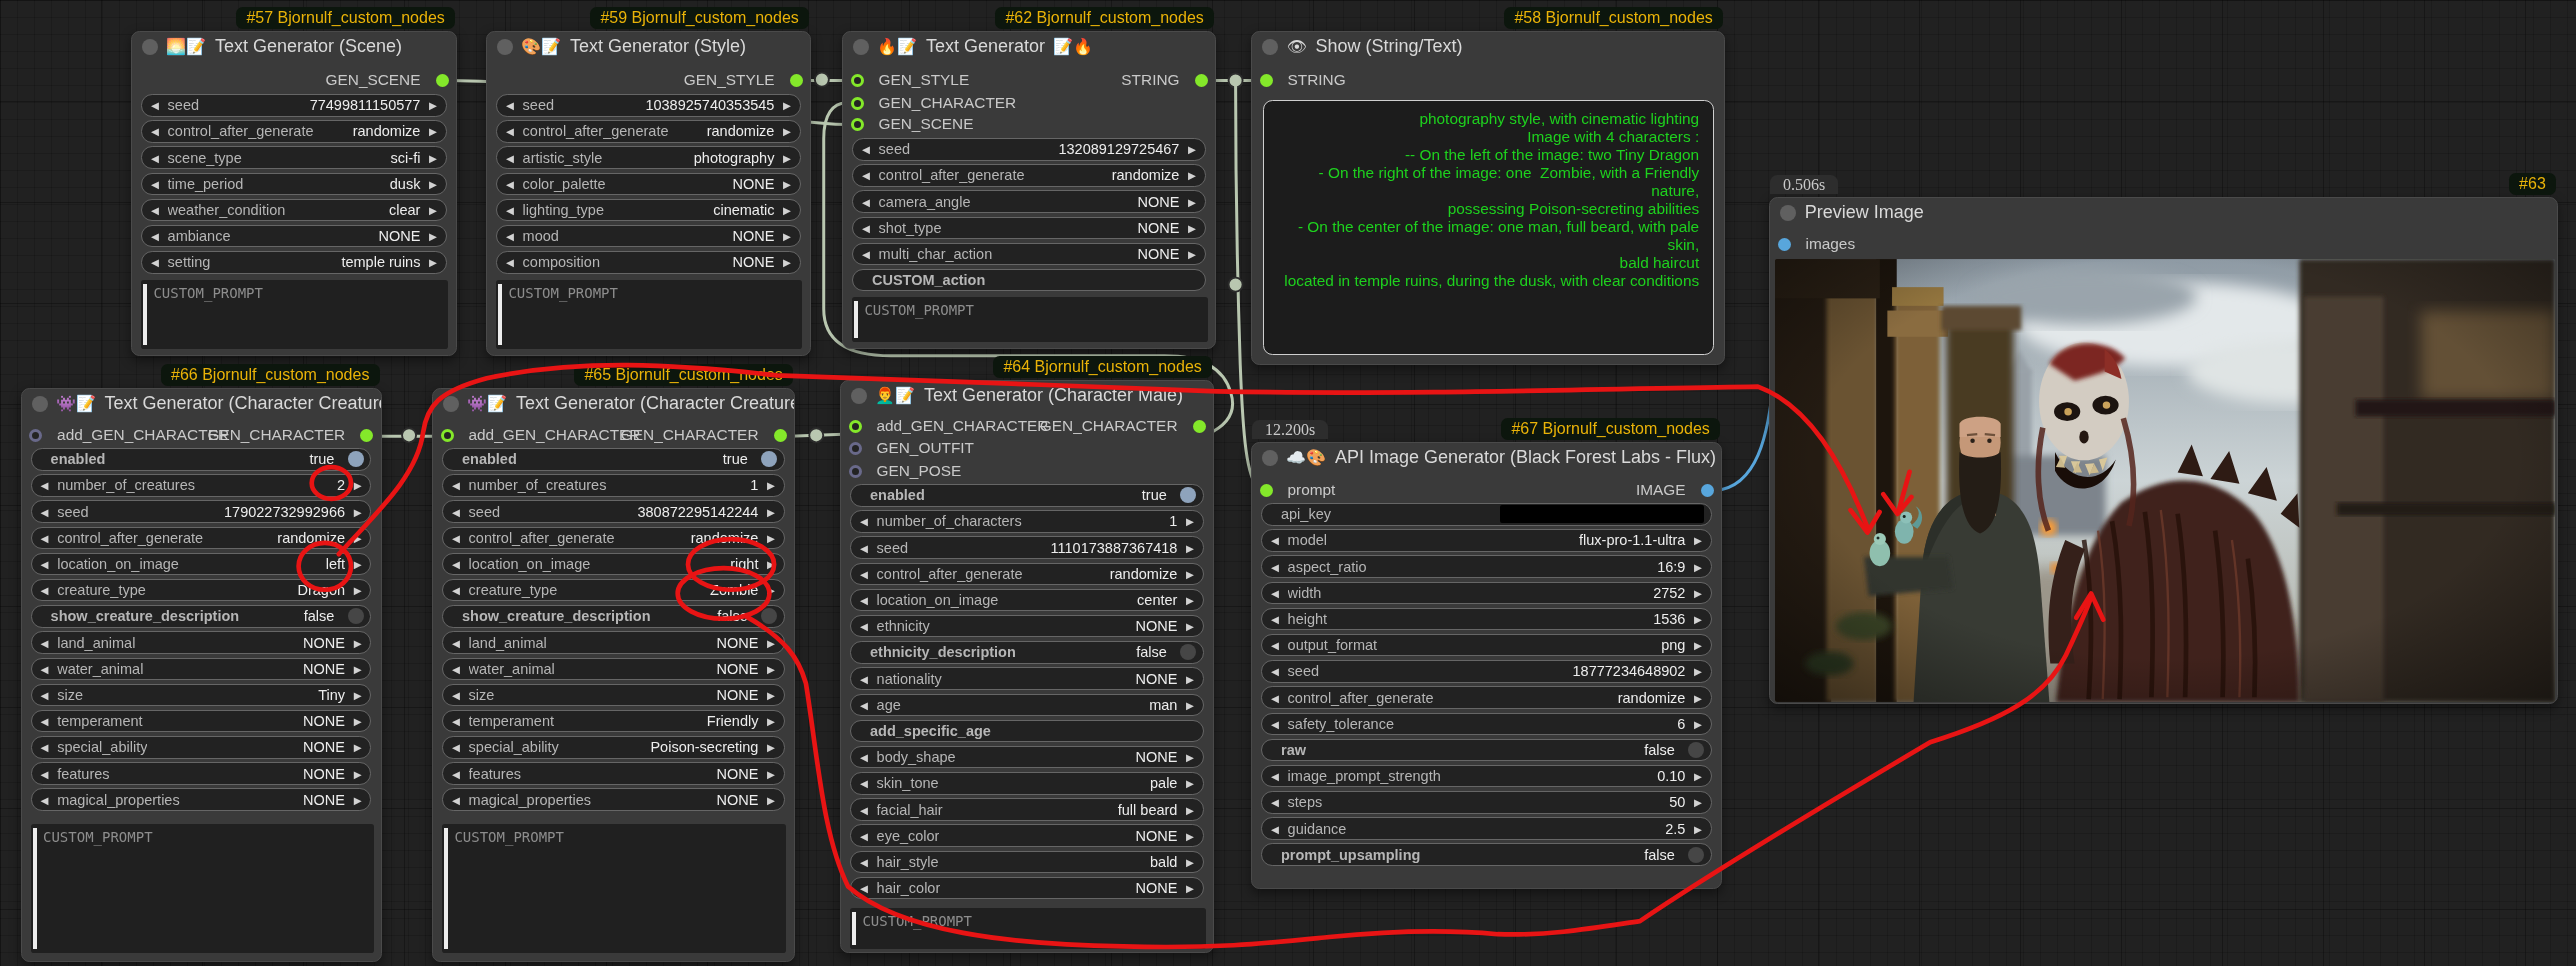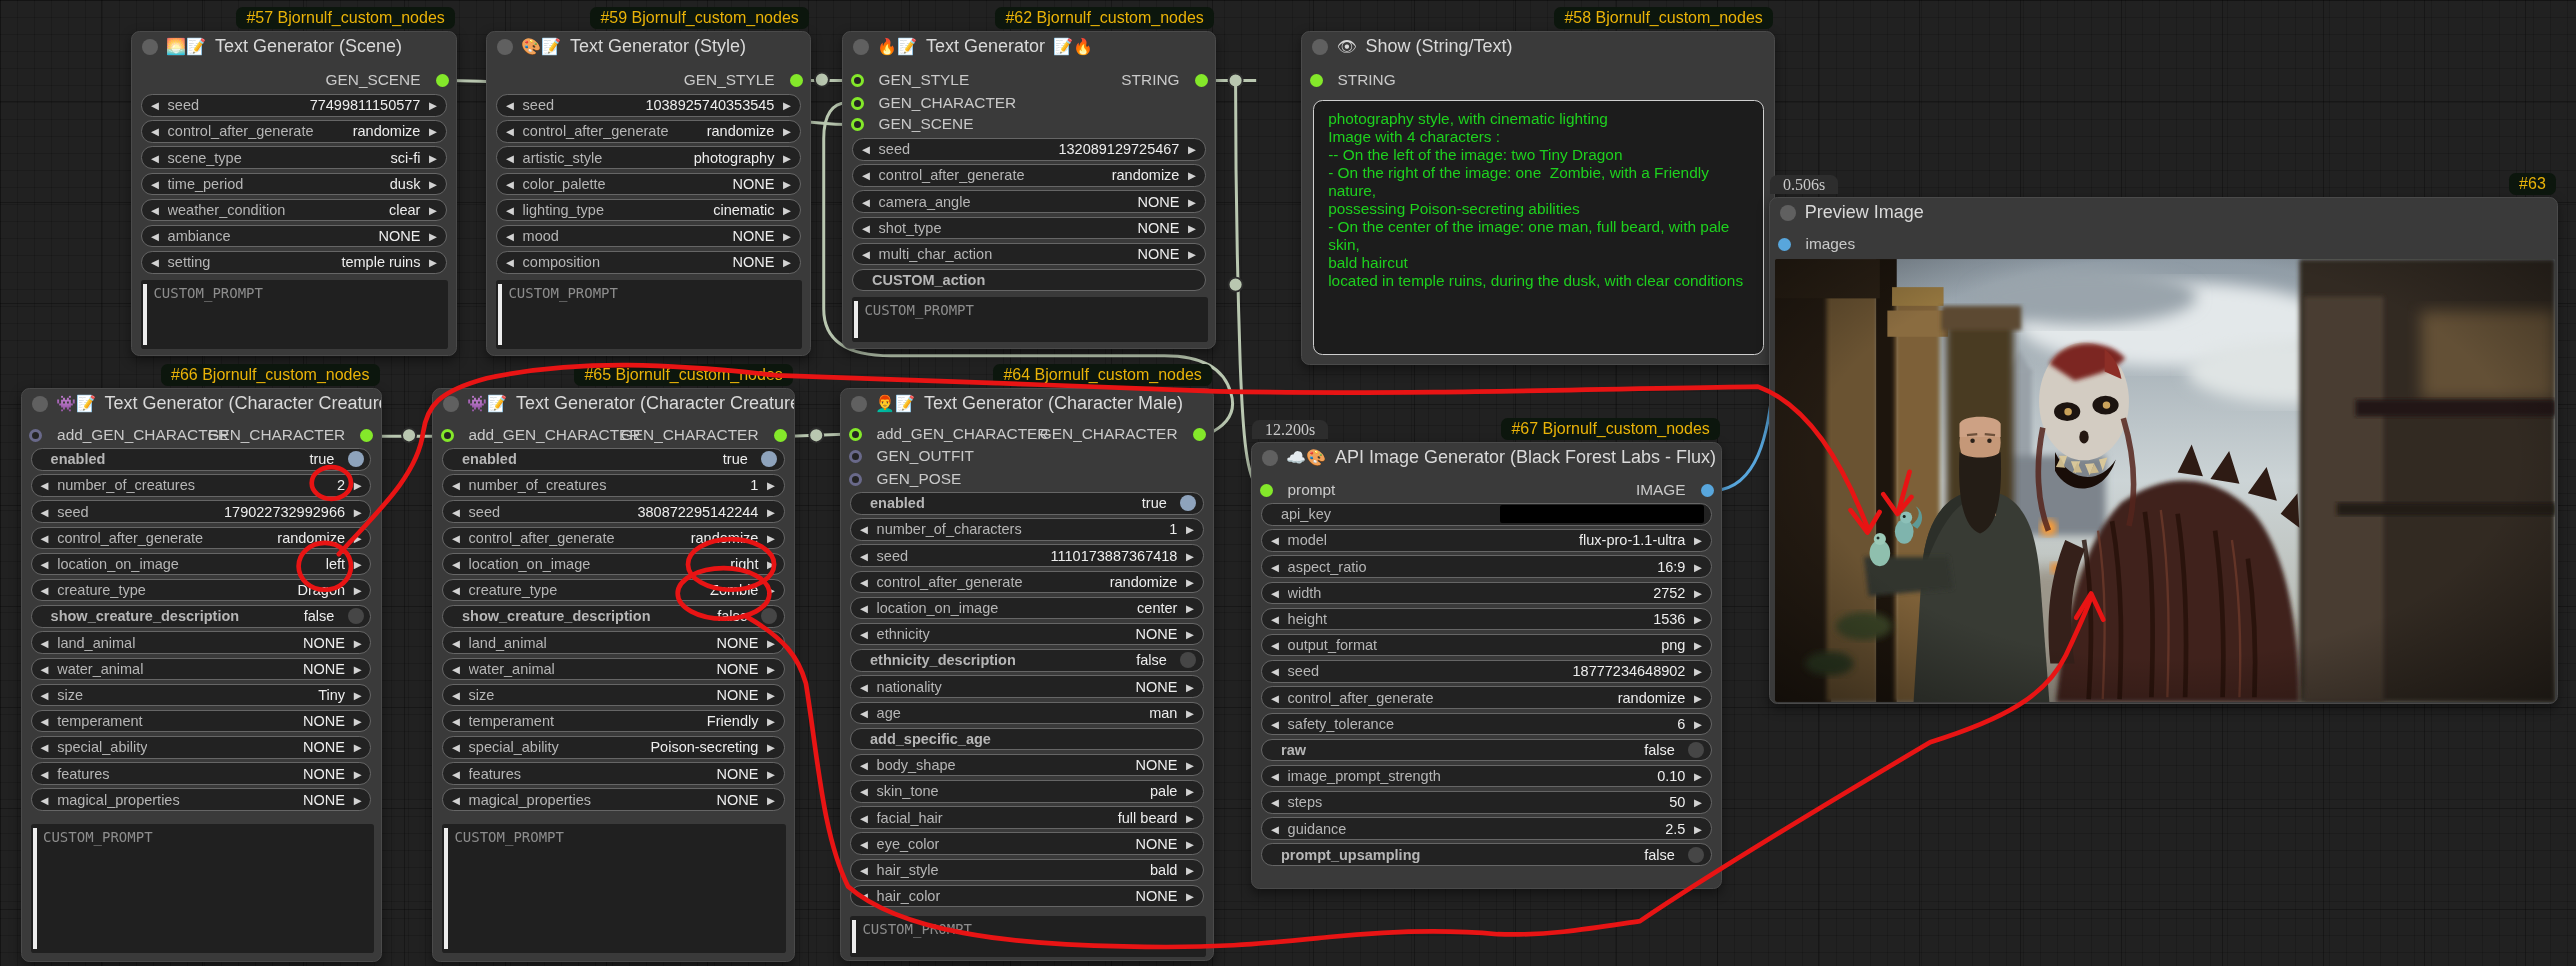--- a/index.html
+++ b/index.html
@@ -247,21 +247,21 @@
           </div>
           <div class="w textw">
             <span class="wl">CUSTOM_action</span>
           </div>
         </div>
         <div class="ta" style="left: 9.4px; top: 265px; width: 356px; height: 45px;">
           <div class="bar"></div>
           <span class="ph">CUSTOM_PROMPT</span>
         </div>
       </div>
-      <div class="node" style="left: 1301px; top: 31px; width: 474px; height: 334px;">
+      <div class="node" style="left: 1251px; top: 31px; width: 474px; height: 334px; text-align: right;">
         <div class="badge">#58 Bjornulf_custom_nodes</div>
         <div class="titlebar">
           <span class="cdot"></span>
           <span class="nicon">👁</span>
           <span>Show (String/Text)</span>
         </div>
         <div class="port in" style="top: 39px;">
           <span class="pdot filled" style="background: rgb(132, 232, 42);"></span>
           <span class="plabel">STRING</span>
         </div>
@@ -475,21 +475,21 @@
             <span class="wl">magical_properties</span>
             <span class="wv">NONE</span>
             <span class="arr">▶</span>
           </div>
         </div>
         <div class="ta" style="left: 9.4px; top: 435px; width: 344px; height: 129px;">
           <div class="bar"></div>
           <span class="ph">CUSTOM_PROMPT</span>
         </div>
       </div>
-      <div class="node" style="left: 840px; top: 388px; width: 374px; height: 573px;">
+      <div class="node" style="left: 840px; top: 380px; width: 374px; height: 573px;">
         <div class="badge">#64 Bjornulf_custom_nodes</div>
         <div class="titlebar">
           <span class="cdot"></span>
           <span class="nicon">👨‍🦰📝</span>
           <span>Text Generator (Character Male)</span>
         </div>
         <div class="port in" style="top: 36px;">
           <span class="pdot" style="border: 3.3px solid rgb(132, 232, 42);"></span>
           <span class="plabel">add_GEN_CHARACTER</span>
         </div>

